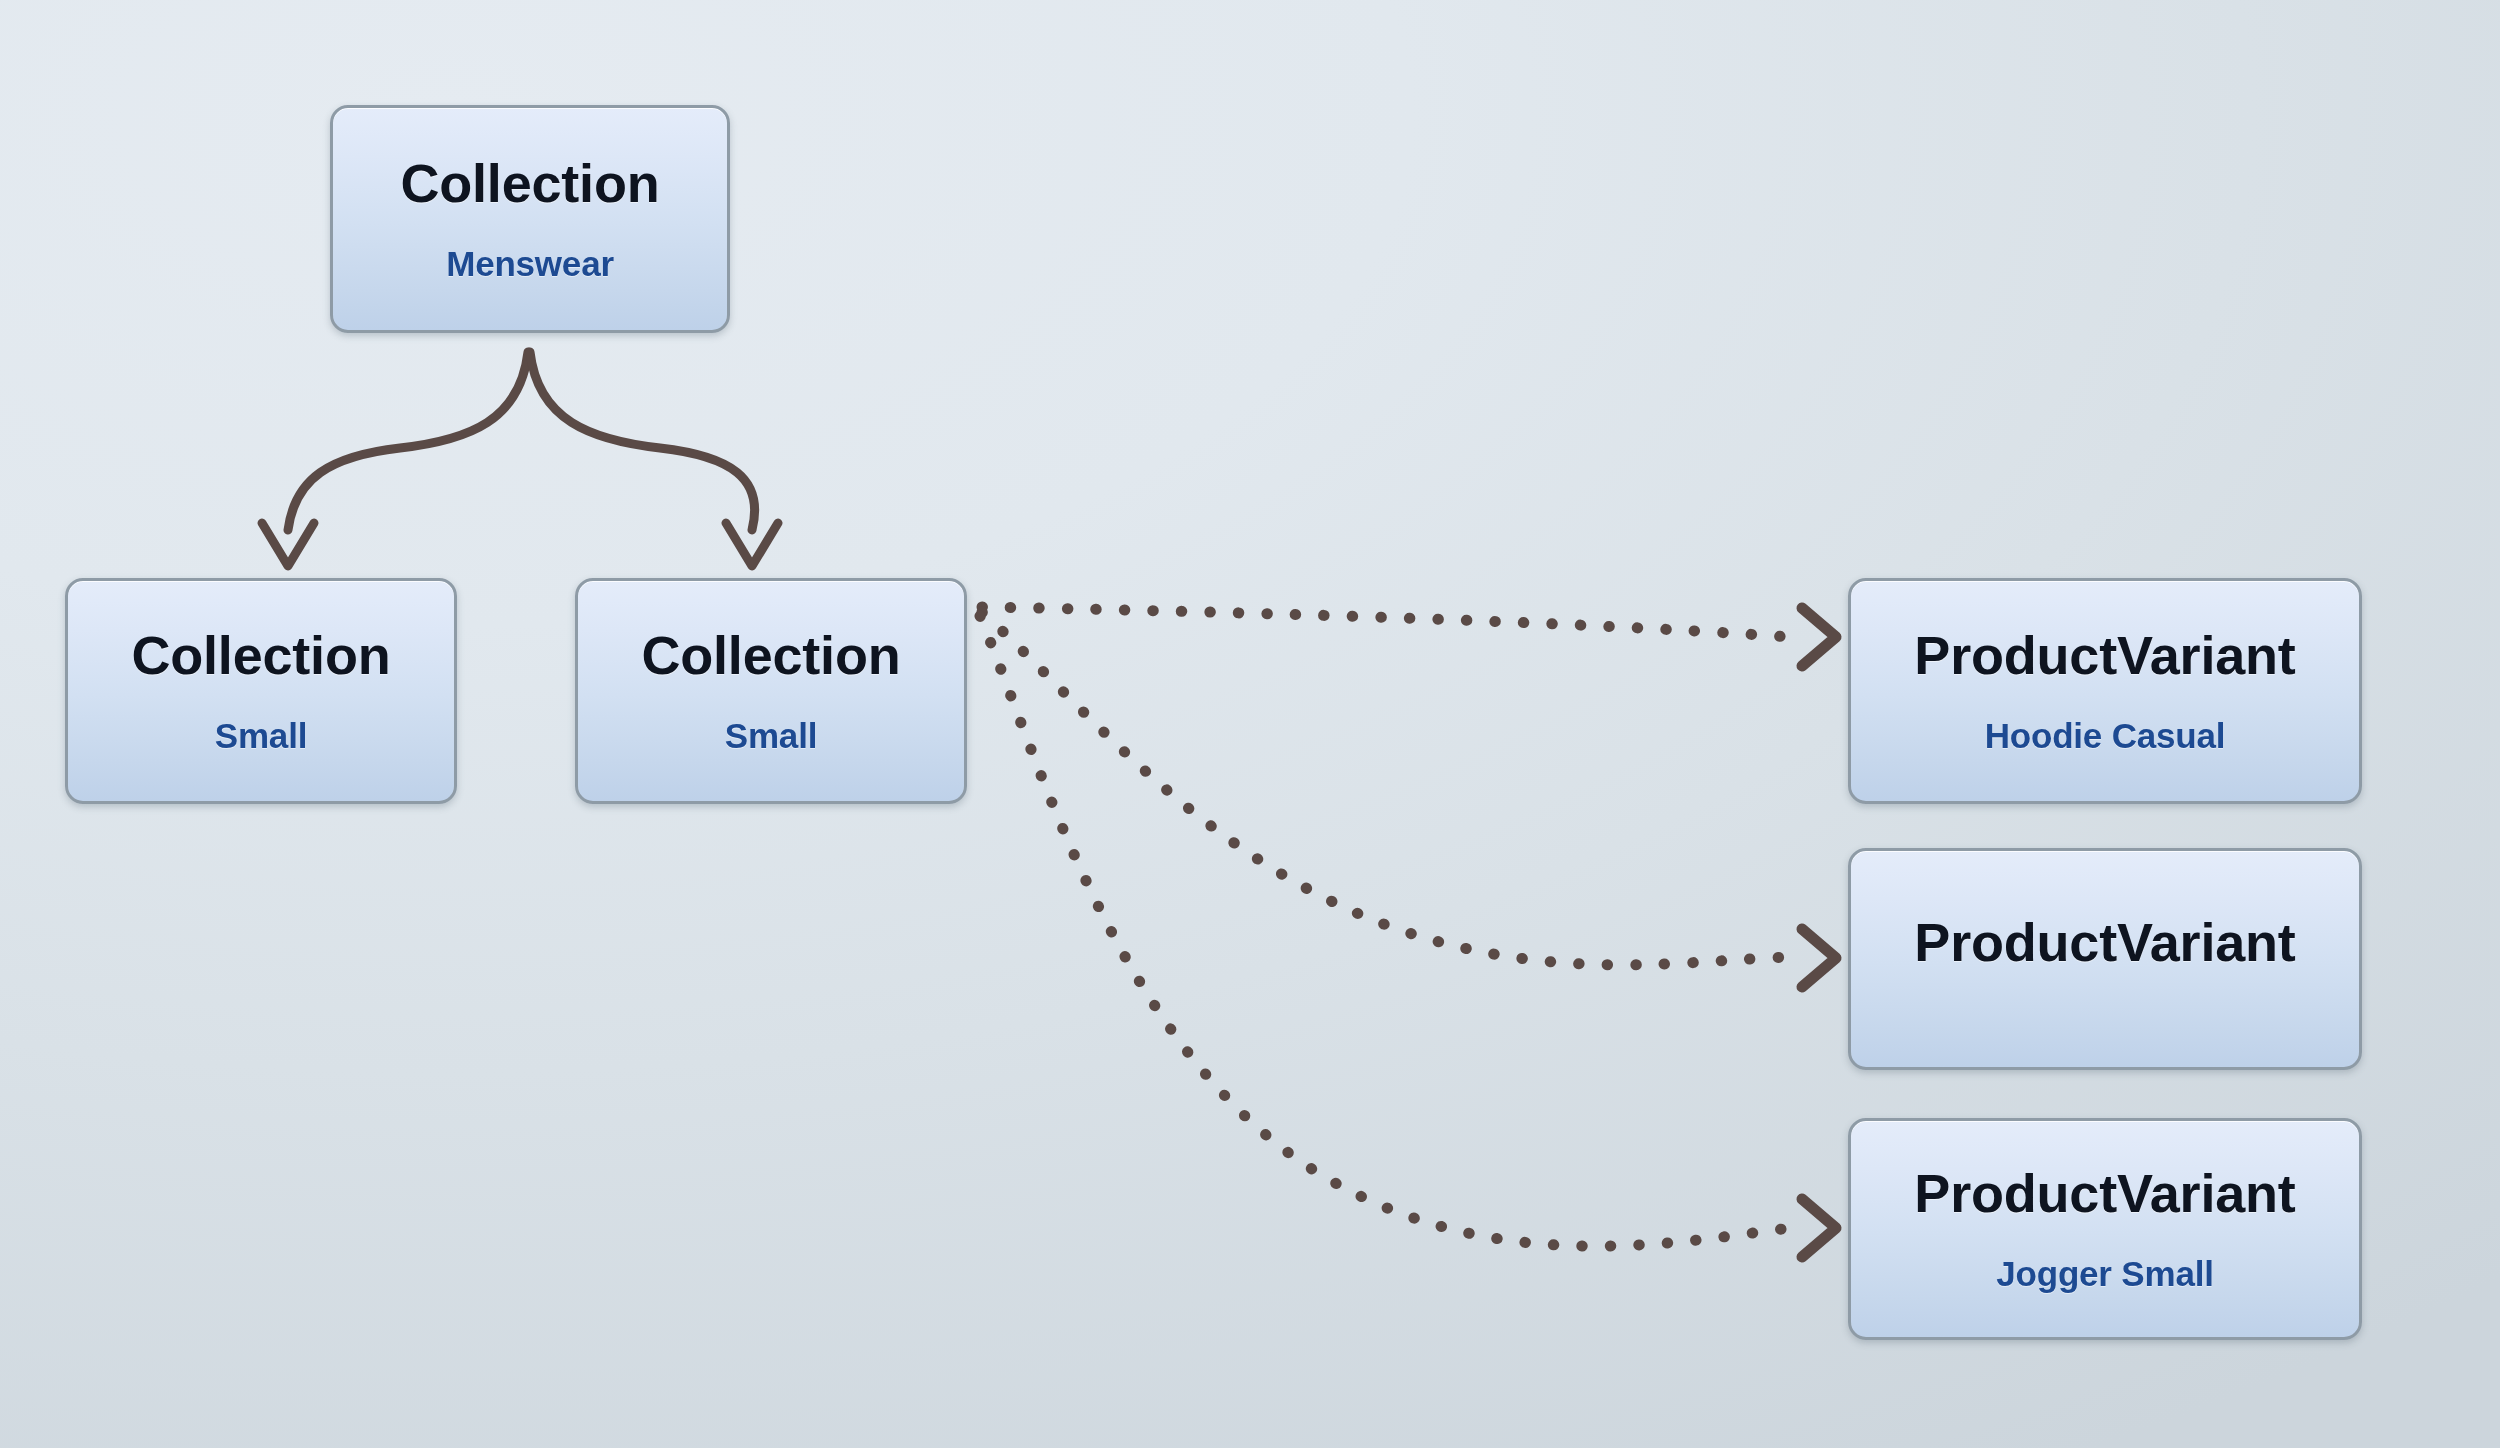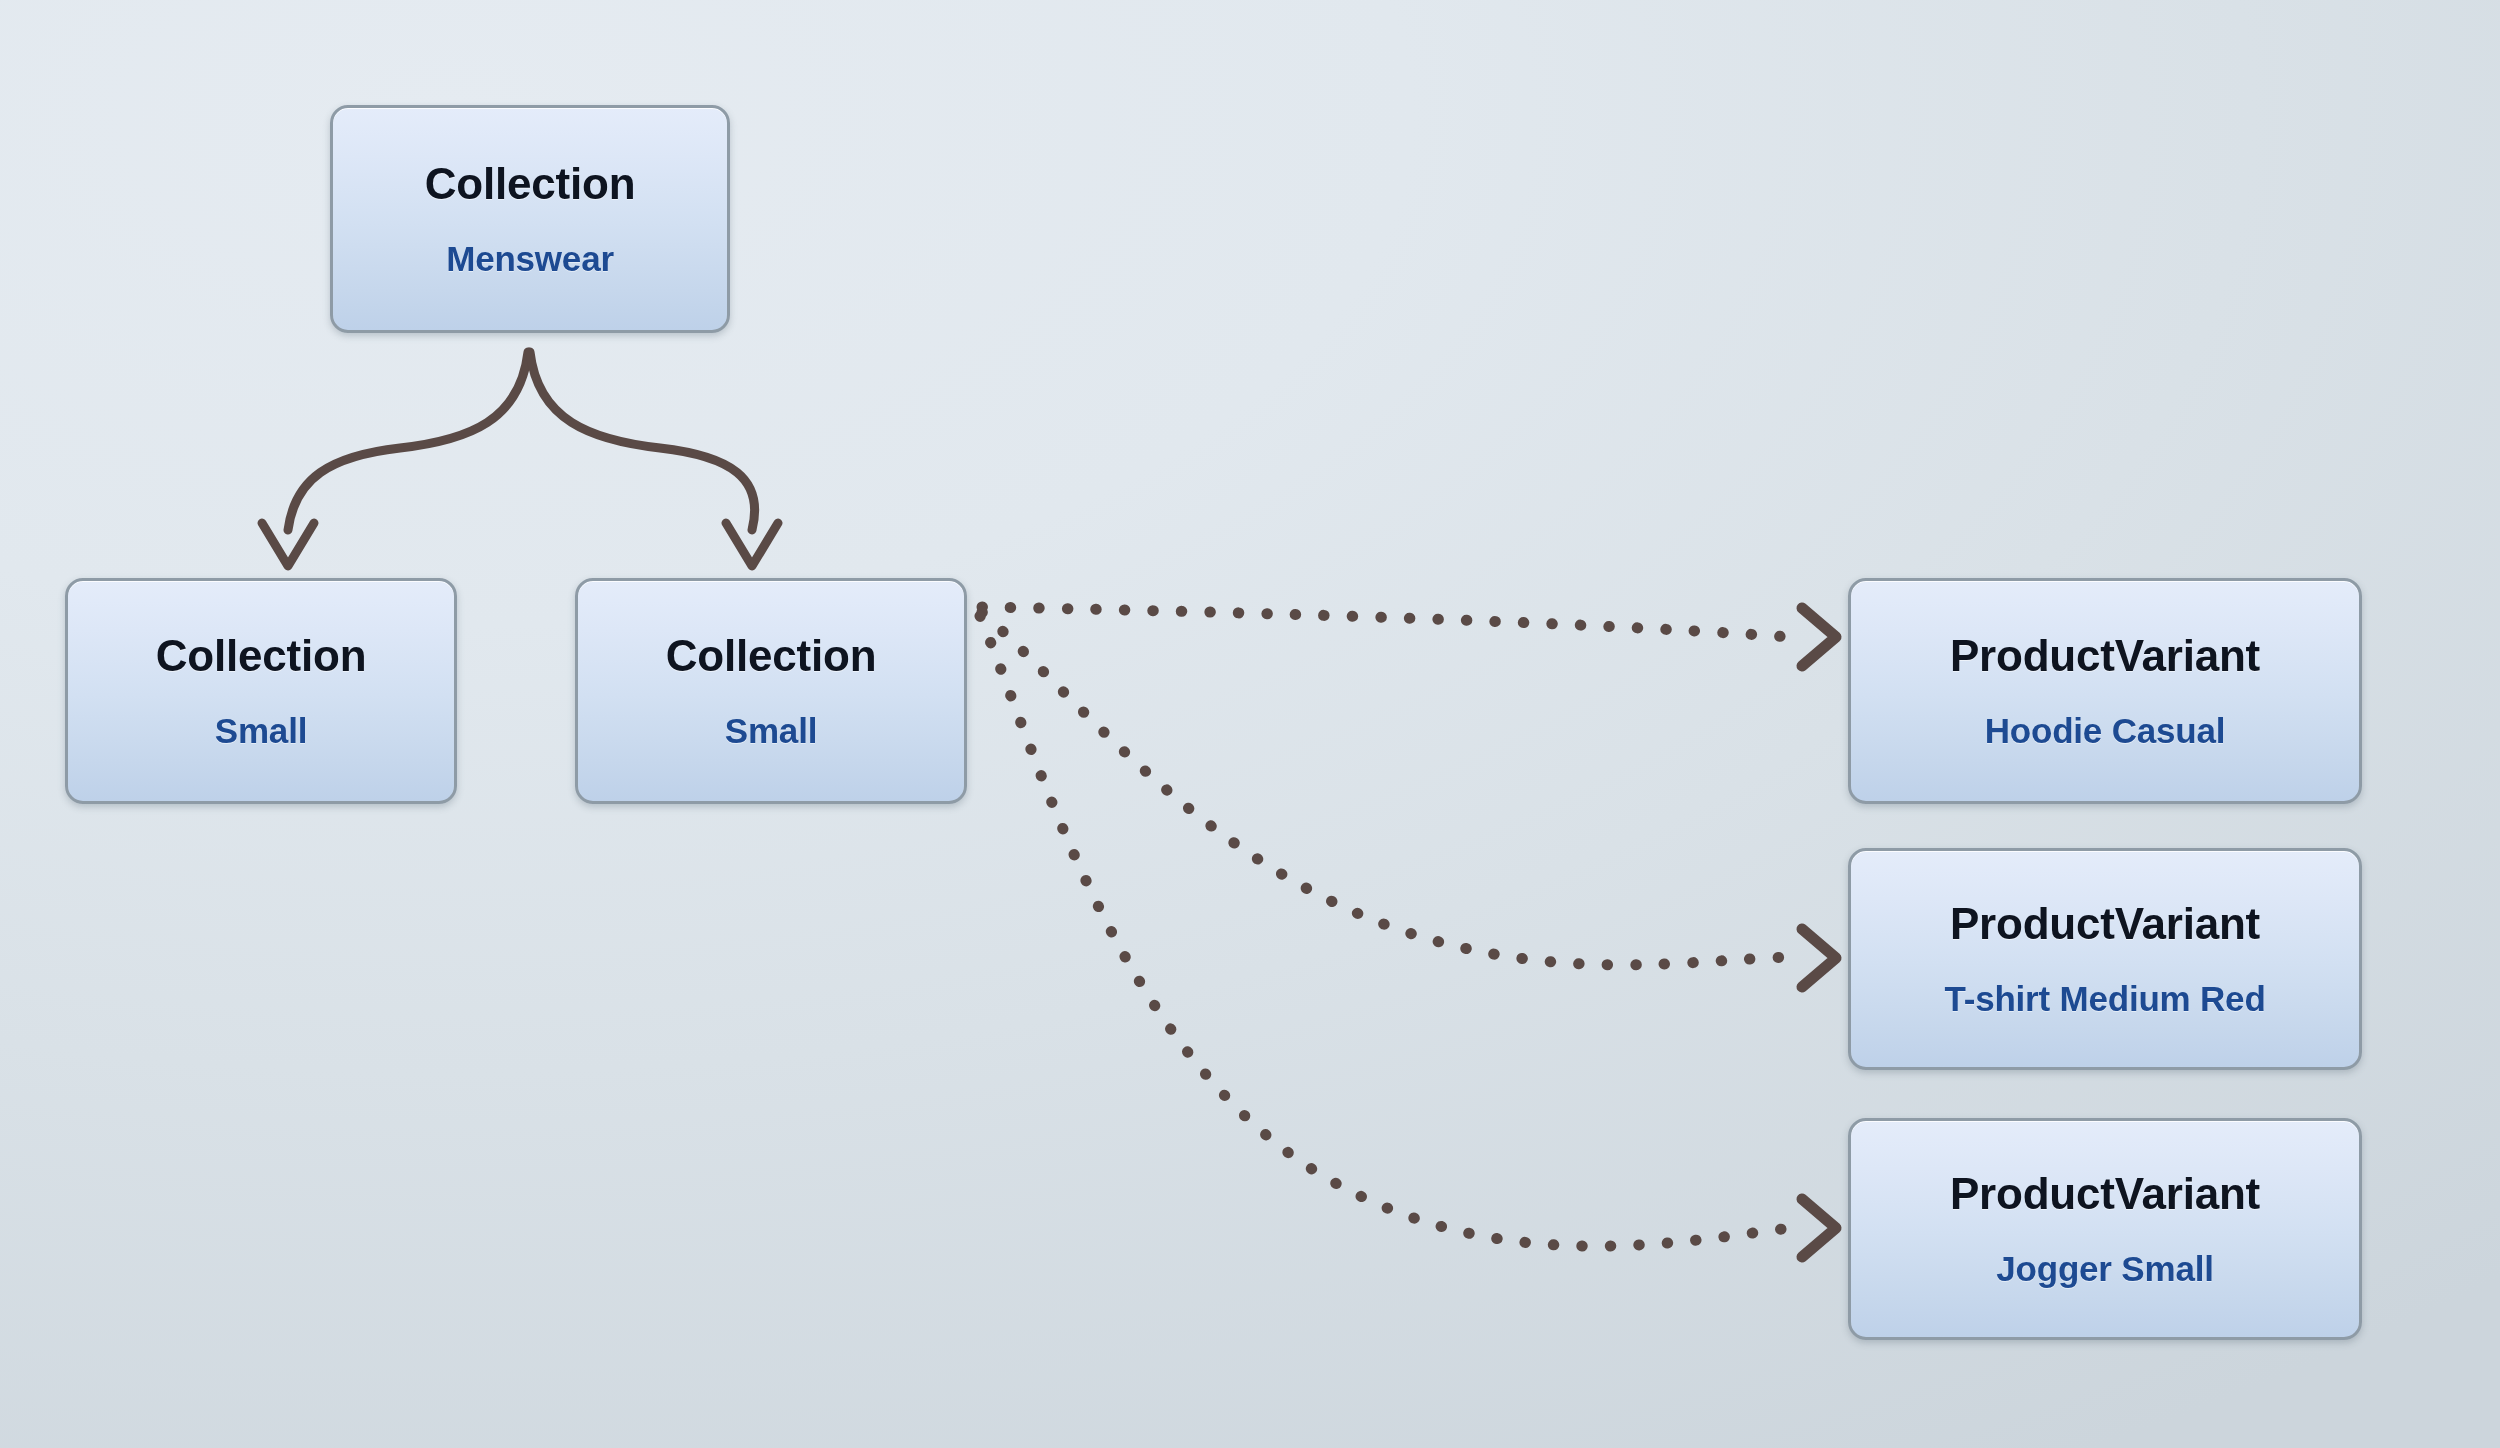--- a/index.html
+++ b/index.html
@@ -42,21 +42,21 @@
                 inset 0 1px 0 rgba(255,255,255,0.85);
     display: flex;
     flex-direction: column;
     align-items: center;
     justify-content: center;
     text-align: center;
     padding: 0 12px;
   }
   .node .node-type {
     color: #0e1420;
-    font-size: 44px;
+    font-size: 54px;
     font-weight: bold;
     line-height: 1.05;
     letter-spacing: -0.2px;
     text-shadow: 0 1px 0 rgba(255,255,255,0.55);
   }
   .node .node-label {
     color: #1d4a92;
     font-size: 35px;
     font-weight: bold;
     line-height: 1.05;
@@ -130,21 +130,20 @@
 
   <div class="node" id="node-hoodie">
     <div class="node-type">ProductVariant</div>
     <div class="spacer"></div>
     <div class="node-label">Hoodie Casual</div>
   </div>
 
   <div class="node" id="node-tshirt">
     <div class="node-type">ProductVariant</div>
     <div class="spacer"></div>
-    <div class="node-label">T-shirt Medium Red</div>
   </div>
 
   <div class="node" id="node-jogger">
     <div class="node-type">ProductVariant</div>
     <div class="spacer"></div>
     <div class="node-label">Jogger Small</div>
   </div>
 
 </div>
 

